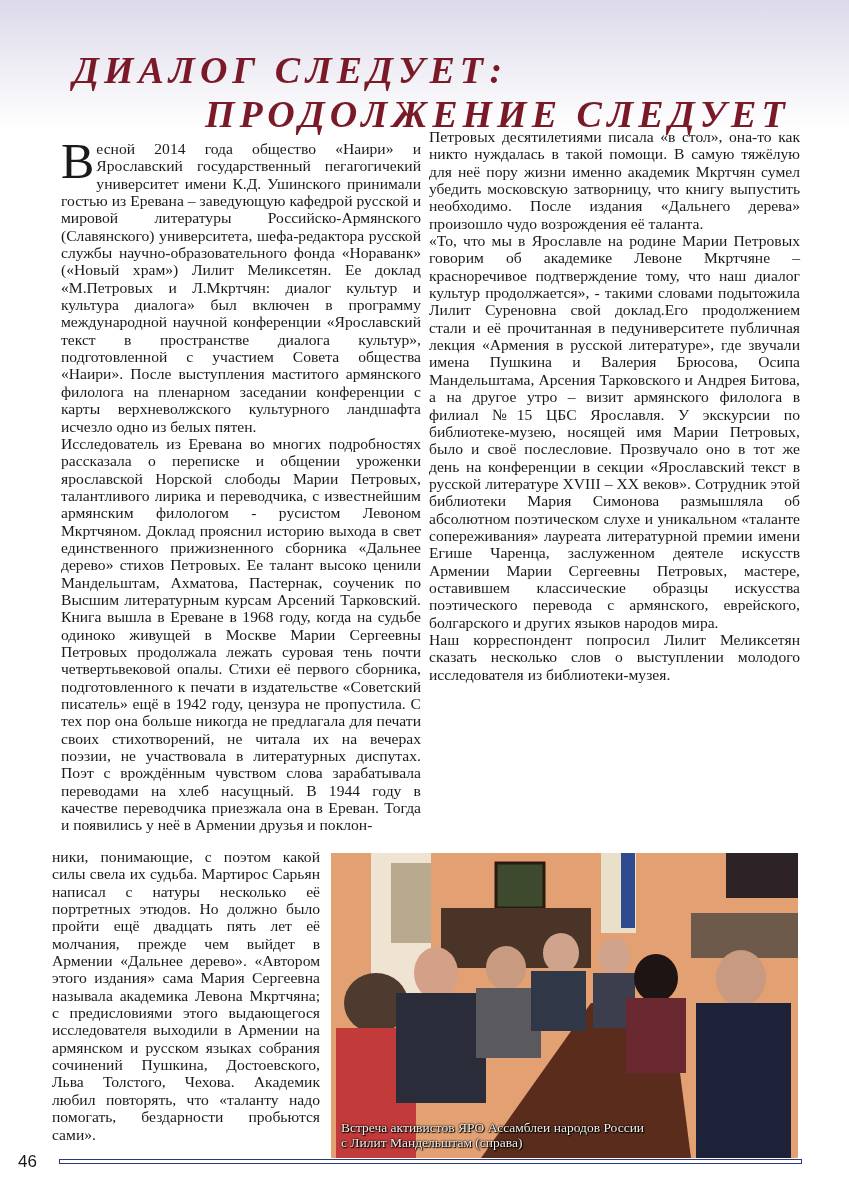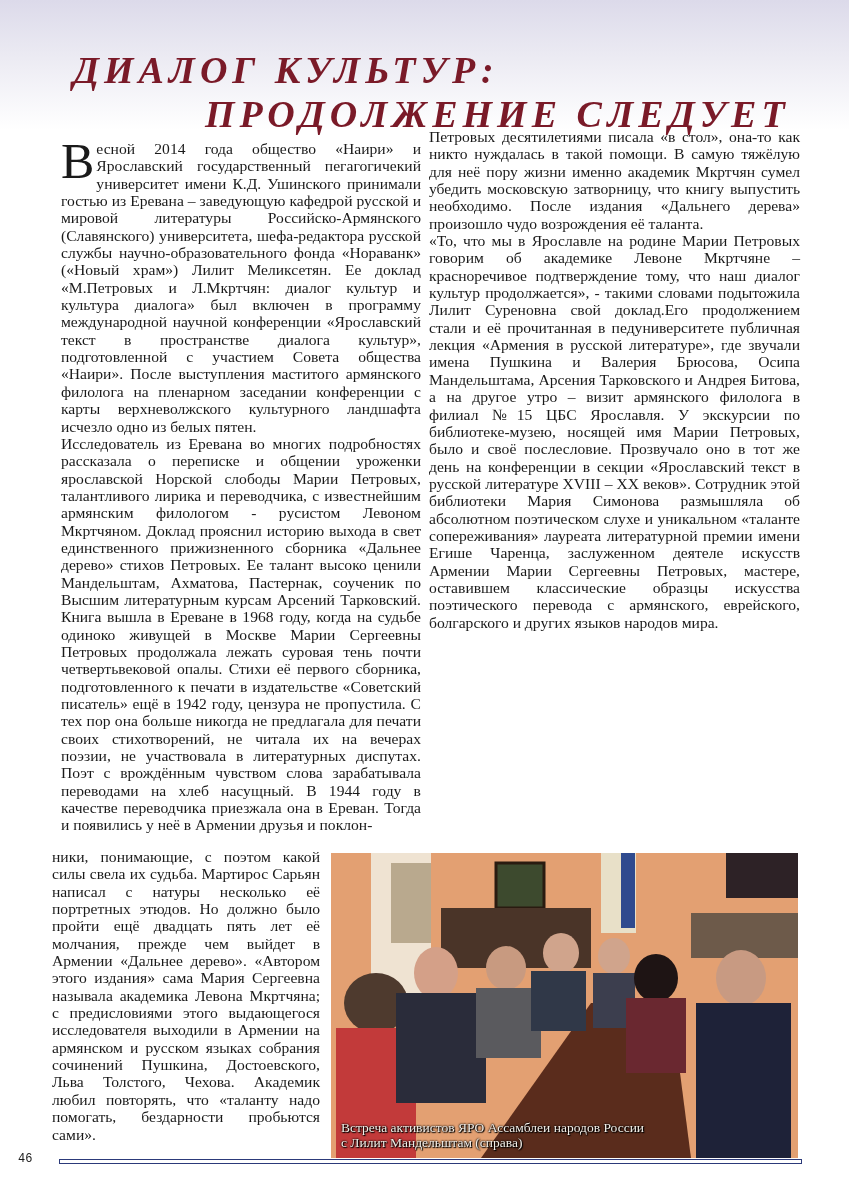--- a/index.html
+++ b/index.html
@@ -39,50 +39,51 @@
     position: absolute; left: 331px; top: 853px; width: 467px; height: 305px;
     overflow: hidden; background: #ef4444;
   }
   .photo svg { display: block; }
   .caption {
     position: absolute; left: 10px; bottom: 8px; color: #f4efe8;
     font-size: 13.5px; line-height: 15px;
     text-shadow: 0 0 2px #000, 0 0 2px #000, 1px 1px 1px #000;
   }
   .page-number {
-    position: absolute; left: 18px; top: 1152px; font-size: 12px; color: #1a1a1a;
-    font-family: Liberation Mono, monospace;
+    position: absolute; left: 18px; top: 1152px; font-size: 17px; color: #1a1a1a;
+    font-family: Liberation Sans, sans-serif;
   }
   .footer-rule {
     position: absolute; left: 59px; top: 1159px; width: 741px; height: 3px;
     border: 1.5px solid #2c3a7a; background: #ffffff;
   }
 </style>
 </head>
 <body>
 
 <div class="top-band"></div>
 
 <h1 class="title">
-  <span class="l1">ДИАЛОГ КУЛЬТУР:</span>
+  <span class="l1">ДИАЛОГ СЛЕДУЕТ:</span>
   <span class="l2">ПРОДОЛЖЕНИЕ СЛЕДУЕТ</span>
 </h1>
 
 <div class="col col-left">
   <p><span class="dropcap">В</span><span>есной 2014 года общество «Наири» и Ярославский государственный пегагогичекий университет имени К.Д. Ушинского принимали гостью из Еревана – заведующую кафедрой русской и мировой литературы Российско-Армянского (Славянского) университета, шефа-редактора русской службы научно-образовательного фонда «Нораванк» («Новый храм») Лилит Меликсетян. Ее доклад «М.Петровых и Л.Мкртчян: диалог культур и культура диалога» был включен в программу международной научной конференции «Ярославский текст в пространстве диалога культур», подготовленной с участием Совета общества «Наири». После выступления маститого армянского филолога на пленарном заседании конференции с карты верхневолжского культурного ландшафта исчезло одно из белых пятен.</span></p>
   <p>Исследователь из Еревана во многих подробностях рассказала о переписке и общении уроженки ярославской Норской слободы Марии Петровых, талантливого лирика и переводчика, с известнейшим армянским филологом - русистом Левоном Мкртчяном. Доклад прояснил историю выхода в свет единственного прижизненного сборника «Дальнее дерево» стихов Петровых. Ее талант высоко ценили Мандельштам, Ахматова, Пастернак, соученик по Высшим литературным курсам Арсений Тарковский. Книга вышла в Ереване в 1968 году, когда на судьбе одиноко живущей в Москве Марии Сергеевны Петровых продолжала лежать суровая тень почти четвертьвековой опалы. Стихи её первого сборника, подготовленного к печати в издательстве «Советский писатель» ещё в 1942 году, цензура не пропустила. С тех пор она больше никогда не предлагала для печати своих стихотворений, не читала их на вечерах поэзии, не участвовала в литературных диспутах. Поэт с врождённым чувством слова зарабатывала переводами на хлеб насущный. В 1944 году в качестве переводчика приезжала она в Ереван. Тогда и появились у неё в Армении друзья и поклон-</p>
 </div>
 
 <div class="col col-left-bottom">
   <p>ники, понимающие, с поэтом какой силы свела их судьба. Мартирос Сарьян написал с натуры несколько её портретных этюдов. Но должно было пройти ещё двадцать пять лет её молчания, прежде чем выйдет в Армении «Дальнее дерево». «Автором этого издания» сама Мария Сергеевна называла академика Левона Мкртчяна; с предисловиями этого выдающегося исследователя выходили в Армении на армянском и русском языках собрания сочинений Пушкина, Достоевского, Льва Толстого, Чехова. Академик любил повторять, что «таланту надо помогать, бездарности пробьются сами».</p>
 </div>
 
 <div class="col col-right">
   <p>Петровых десятилетиями писала «в стол», она-то как никто нуждалась в такой помощи. В самую тяжёлую для неё пору жизни именно академик Мкртчян сумел убедить московскую затворницу, что книгу выпустить необходимо. После издания «Дальнего дерева» произошло чудо возрождения её таланта.</p>
   <p>«То, что мы в Ярославле на родине Марии Петровых говорим об академике Левоне Мкртчяне – красноречивое подтверждение тому, что наш диалог культур продолжается», - такими словами подытожила Лилит Суреновна свой доклад.Его продолжением стали и её прочитанная в педуниверситете публичная лекция «Армения в русской литературе», где звучали имена Пушкина и Валерия Брюсова, Осипа Мандельштама, Арсения Тарковского и Андрея Битова, а на другое утро – визит армянского филолога в филиал №15 ЦБС Ярославля. У экскурсии по библиотеке-музею, носящей имя Марии Петровых, было и своё послесловие. Прозвучало оно в тот же день на конференции в секции «Ярославский текст в русской литературе XVIII – XX веков». Сотрудник этой библиотеки Мария Симонова размышляла об абсолютном поэтическом слухе и уникальном «таланте сопереживания» лауреата литературной премии имени Егише Чаренца, заслуженном деятеле искусств Армении Марии Сергеевны Петровых, мастере, оставившем классические образцы искусства поэтического перевода с армянского, еврейского, болгарского и других языков народов мира.</p>
+  <p>Наш корреспондент попросил Лилит Меликсетян сказать несколько слов о выступлении молодого исследователя из библиотеки-музея.</p>
 </div>
 
 <div class="photo">
   <svg width="467" height="305" viewBox="0 0 467 305">
     <rect x="0" y="0" width="467" height="305" fill="#e3a072"></rect>
     <rect x="40" y="0" width="60" height="150" fill="#efe3d2"></rect>
     <rect x="60" y="10" width="40" height="80" fill="#b9a98e"></rect>
     <rect x="165" y="10" width="48" height="45" fill="#3d4a2e" stroke="#2a1b10" stroke-width="3"></rect>
     <rect x="270" y="0" width="35" height="80" fill="#e8e0c8"></rect>
     <rect x="290" y="0" width="14" height="75" fill="#2f4a8e"></rect>

